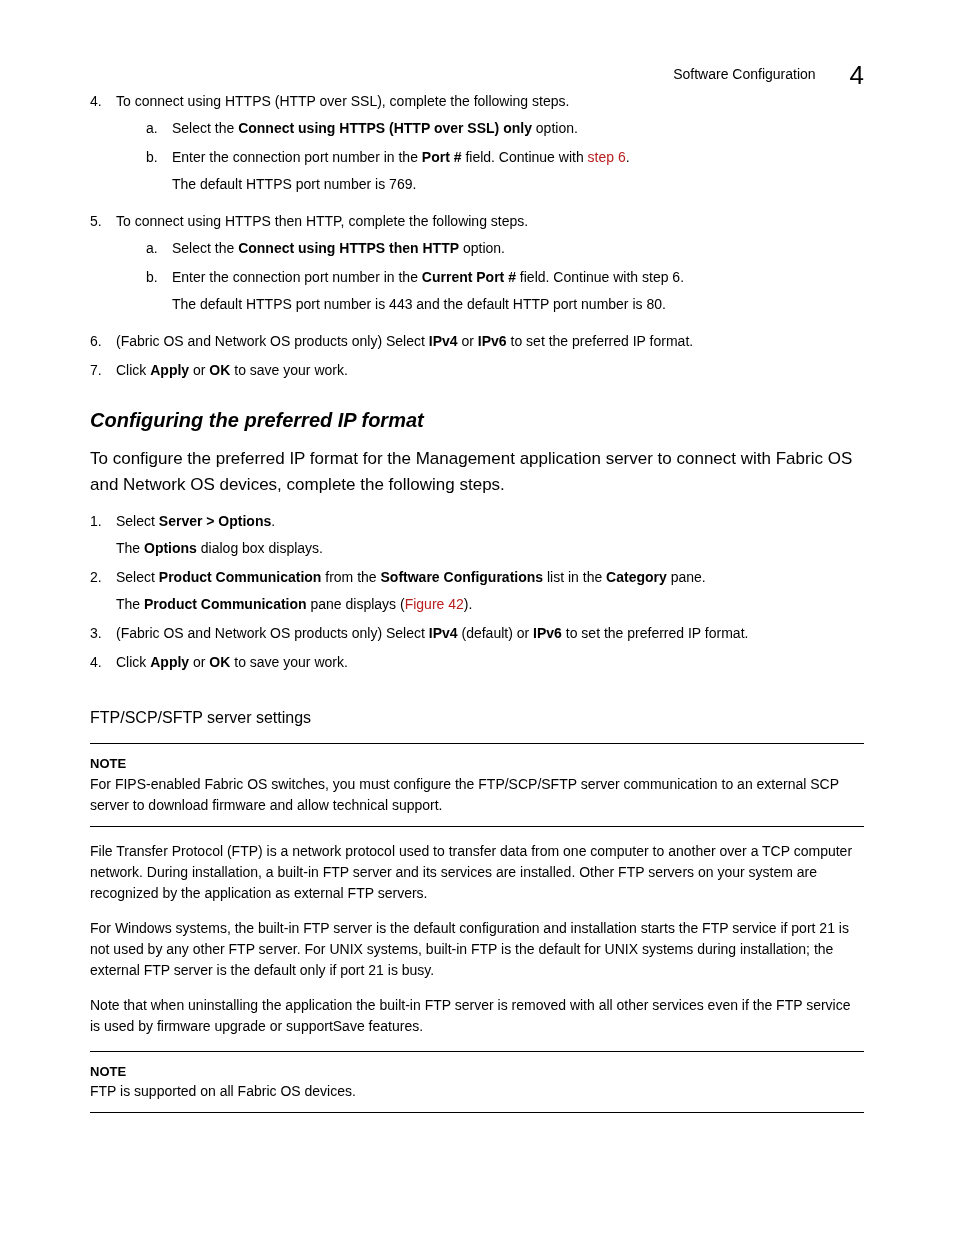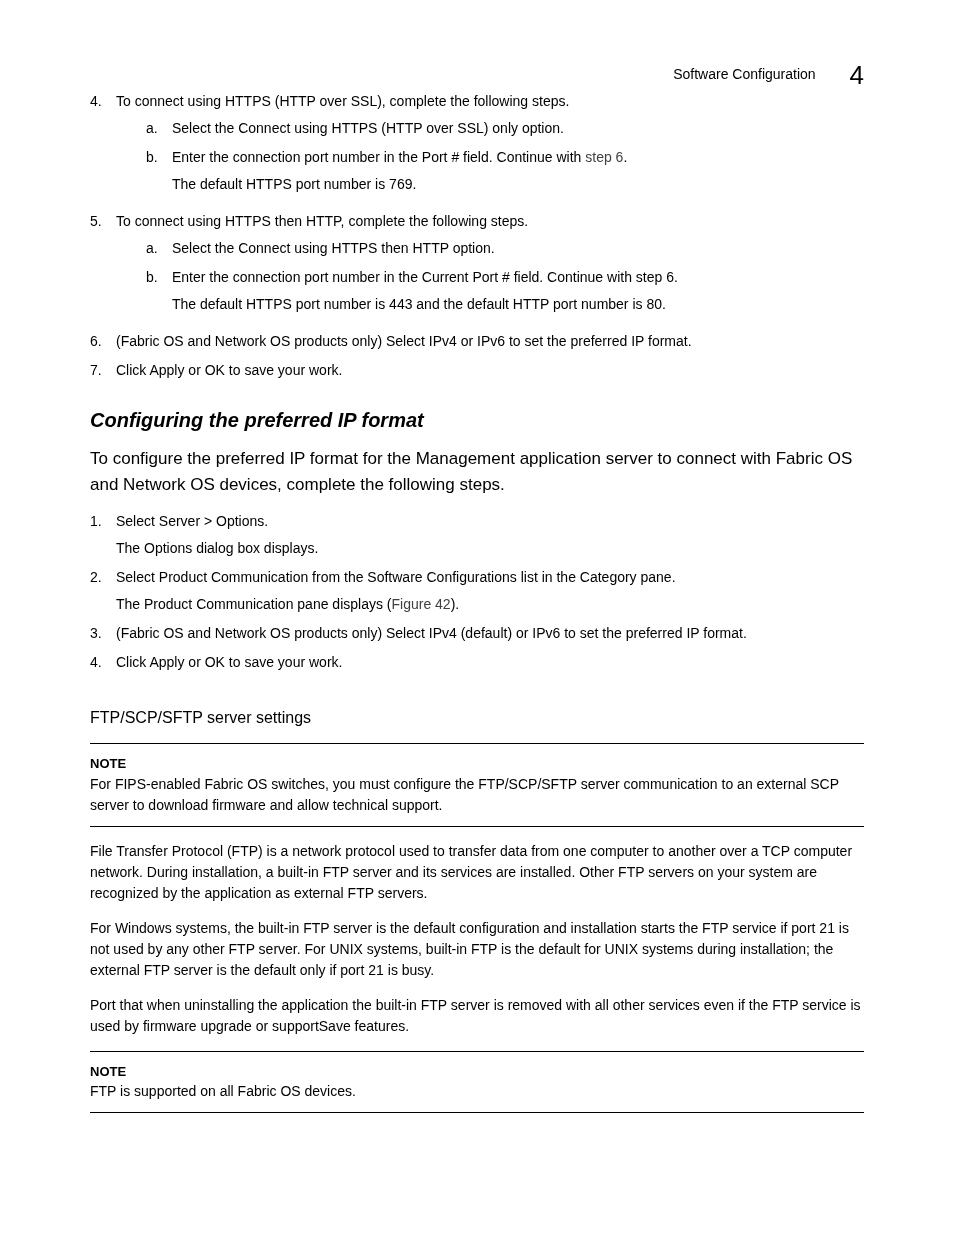--- a/index.html
+++ b/index.html
@@ -56,22 +56,22 @@
   ol.sub > li > .marker {
     width: 26px;
     flex: none;
   }
   ol.sub > li > .content {
     flex: 1;
   }
   .indent-cont {
     margin-top: 6px;
   }
-  .bold { font-weight: normal; }
-  .link { color: #404040; }
+  .bold { font-weight: bold; }
+  .link { color: #b91c1c; }
   h2.section-italic {
     font-style: italic;
     font-weight: bold;
     font-size: 20px;
     margin: 28px 0 14px 0;
   }
   h1.section {
     font-size: 16px;
     font-weight: 400;
     margin: 36px 0 16px 0;
@@ -169,20 +169,20 @@
 
   <h1 class="section">FTP/SCP/SFTP server settings</h1>
 
   <div class="note-block">
     <div class="note-label">NOTE</div>
     <div>For FIPS-enabled Fabric OS switches, you must configure the FTP/SCP/SFTP server communication to an external SCP server to download firmware and allow technical support.</div>
   </div>
 
   <p class="body">File Transfer Protocol (FTP) is a network protocol used to transfer data from one computer to another over a TCP computer network. During installation, a built-in FTP server and its services are installed. Other FTP servers on your system are recognized by the application as external FTP servers.</p>
   <p class="body">For Windows systems, the built-in FTP server is the default configuration and installation starts the FTP service if port 21 is not used by any other FTP server. For UNIX systems, built-in FTP is the default for UNIX systems during installation; the external FTP server is the default only if port 21 is busy.</p>
-  <p class="body">Port that when uninstalling the application the built-in FTP server is removed with all other services even if the FTP service is used by firmware upgrade or supportSave features.</p>
+  <p class="body">Note that when uninstalling the application the built-in FTP server is removed with all other services even if the FTP service is used by firmware upgrade or supportSave features.</p>
 
   <div class="note-block">
     <div class="note-label">NOTE</div>
     <div>FTP is supported on all Fabric OS devices.</div>
   </div>
 
 </div>
 
 </body></html>

